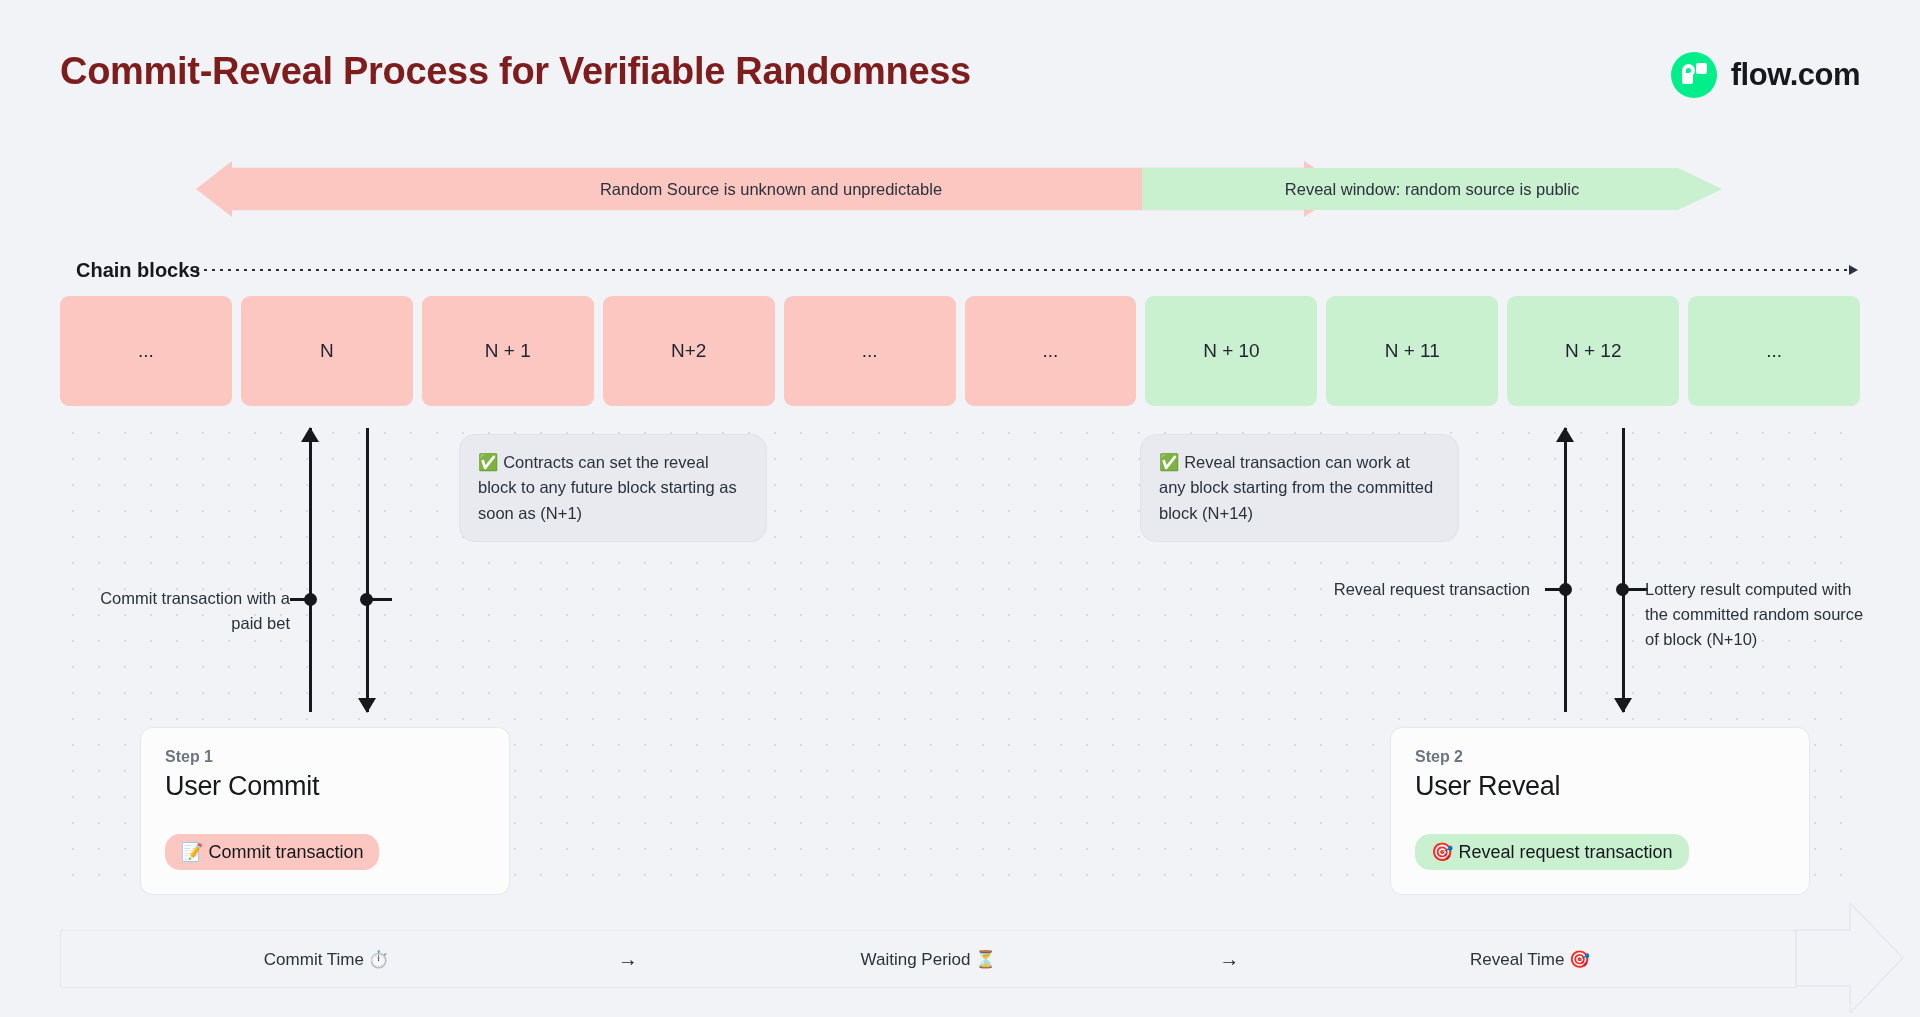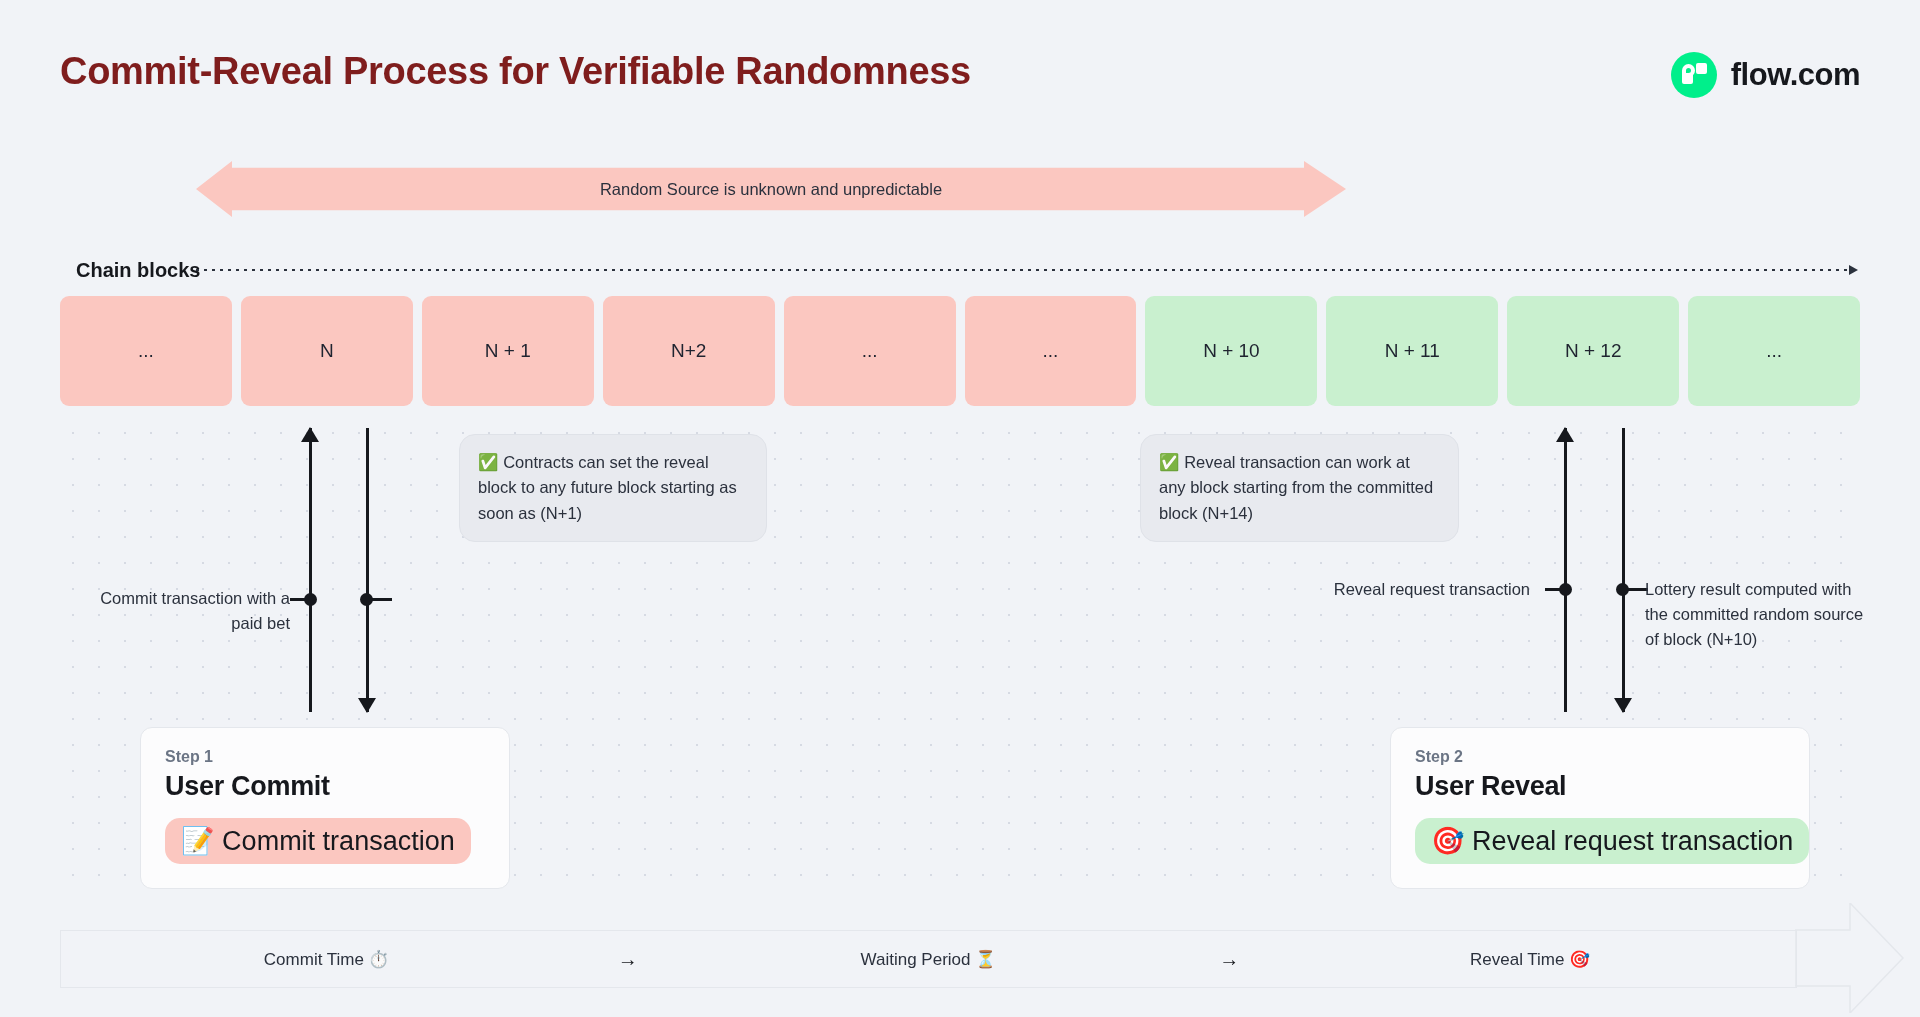--- a/index.html
+++ b/index.html
@@ -127,24 +127,24 @@
   .ann-result{left:1645px;top:577px;width:230px;}
 
   
   .card{
     position:absolute;background:#fcfcfd;border:1px solid #e4e7ec;
     border-radius:12px;padding:20px 24px 24px;
   }
   .card-commit{left:140px;top:727px;width:320px;}
   .card-reveal{left:1390px;top:727px;width:370px;}
   .card-step{font-size:16px;font-weight:700;color:#6b7585;}
-  .card-title{font-size:27px;font-weight:700;color:#16181d;margin-top:5px;letter-spacing:-0.3px;}
+  .card-title{font-size:27px;font-weight:400;color:#16181d;margin-top:5px;letter-spacing:-0.3px;}
   .pill{
-    display:inline-block;margin-top:16px;
-    padding:7px 16px;border-radius:15px;font-size:27px;color:#16181d;white-space:nowrap;
+    display:inline-block;margin-top:32px;
+    padding:7px 16px;border-radius:15px;font-size:18px;color:#16181d;white-space:nowrap;
   }
   .pill-pink{background:#fbc7c0;}
   .pill-green{background:#c9f0cf;}
 
   
   .timebar{
     position:absolute;left:60px;top:930px;width:1735px;height:56px;
     background:#f1f3f7;border:1px solid #e4e7ec;
     display:flex;align-items:center;
   }
@@ -166,20 +166,23 @@
 <div class="stage">
 
   <div class="title">Commit-Reveal Process for Verifiable Randomness</div>
   <div class="brand">
     <div class="brand-mark"></div>
     <div class="brand-text">flow.com</div>
   </div>
 
   <div class="banner banner-pink">
     <span>Random Source is unknown and unpredictable</span>
+  </div>
+  <div class="banner banner-green">
+    <span>Reveal window: random source is public</span>
   </div>
 
   <div class="chain-label">Chain blocks</div>
   <div class="chain-line"></div>
 
   <div class="blocks">
     <div class="block pink">...</div>
     <div class="block pink">N</div>
     <div class="block pink">N + 1</div>
     <div class="block pink">N+2</div>

